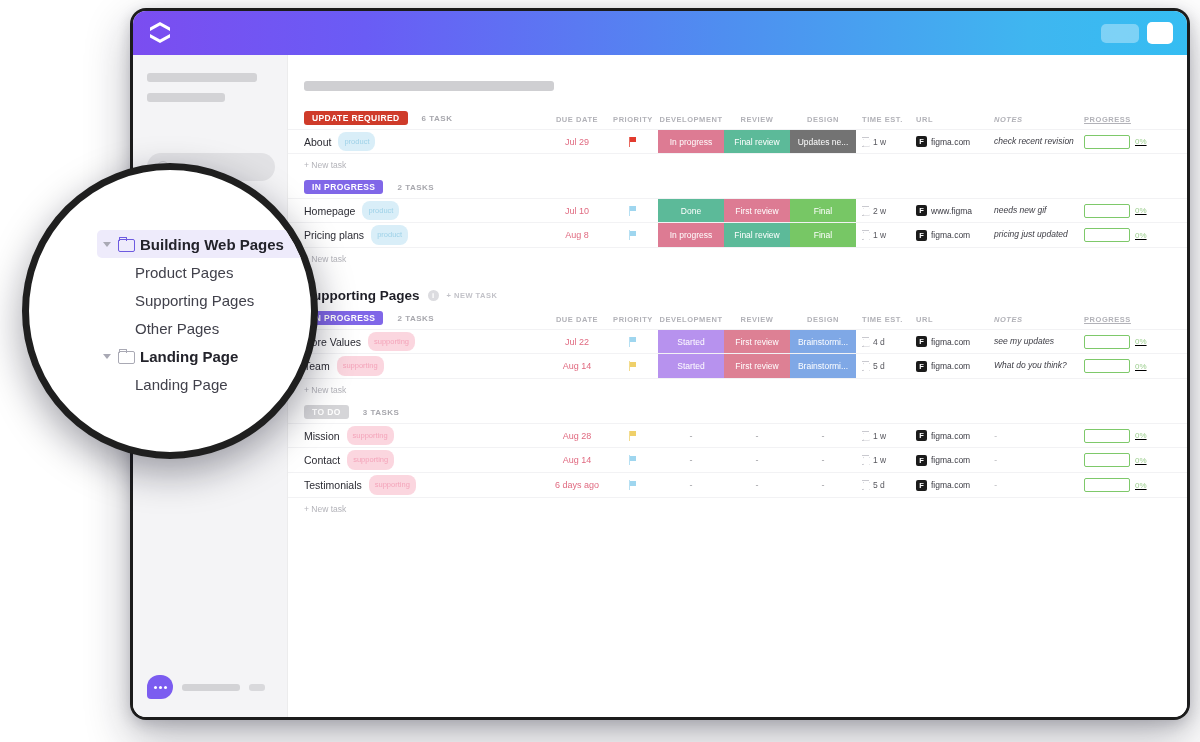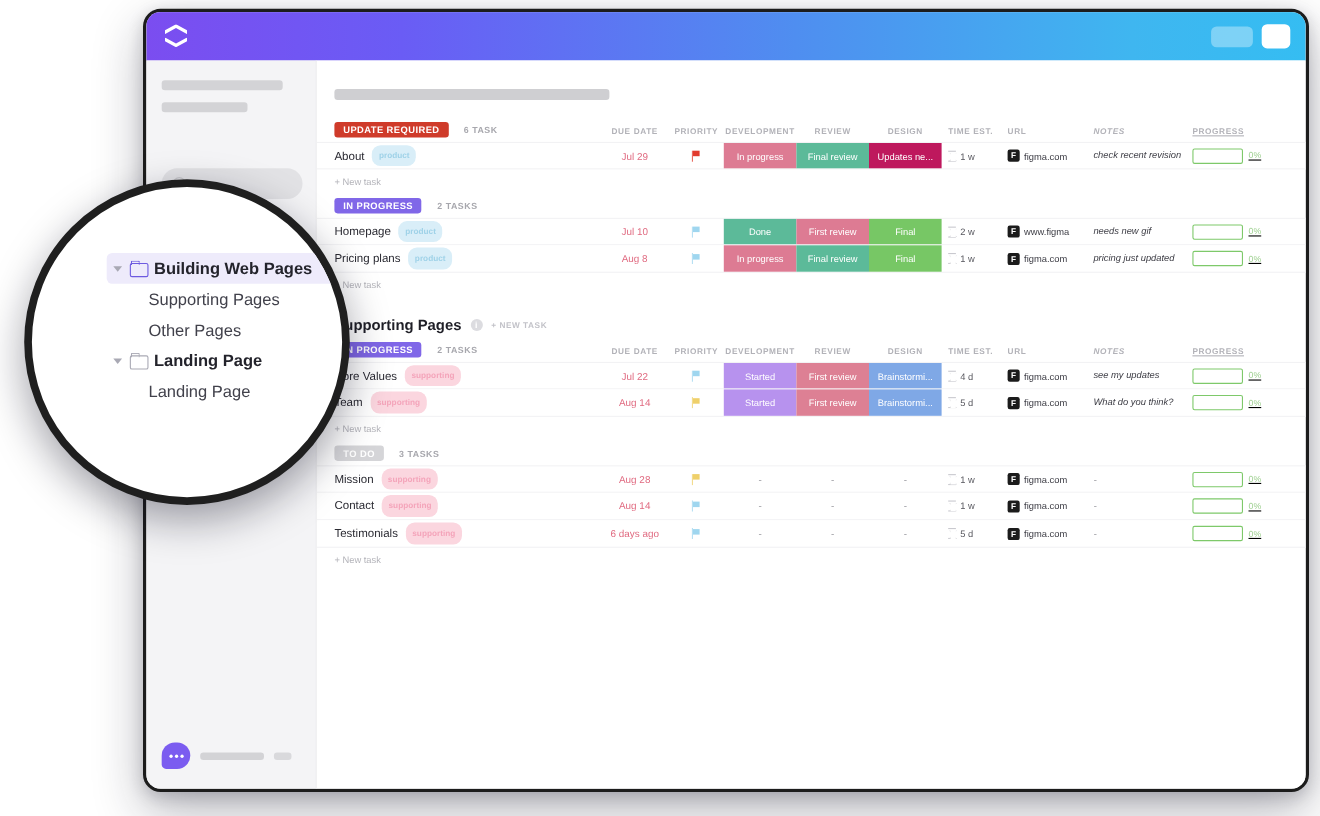--- a/index.html
+++ b/index.html
@@ -120,21 +120,21 @@
   .c-url  { width: 78px;  flex: 0 0 78px;  display:flex; align-items:center; gap:4px; }
   .c-note { width: 90px;  flex: 0 0 90px;  display:flex; align-items:center;font-style:italic; }
   .c-prog { width: 90px;  flex: 0 0 90px;  display:flex; align-items:center; gap:5px;text-decoration:underline; }
 
   .col-head .c-name,.col-head .c-due,.col-head .c-pri,.col-head .c-dev,
   .col-head .c-rev,.col-head .c-des,.col-head .c-time,.col-head .c-url,
   .col-head .c-note,.col-head .c-prog { height: 20px; }
 
   .task-name { font-size: 10.5px; color: #2b2b33; }
   .tag {
-    font-size: 7.5px; padding: 6px 6px; border-radius: 8px; line-height: 1; font-weight: 700; text-align: right;
+    font-size: 7.5px; padding: 6px 6px; border-radius: 8px; line-height: 1; font-weight: 400; text-align: right;
   }
   .tag-product    { background: #d9eef8; color: #9fd2e8; }
   .tag-supporting { background: #fbd6df; color: #f4a4ba; }
 
   .due { font-size: 9px; color: #e06a80; }
 
   .flag { width: 9px; height: 10px; position: relative; display:inline-block; }
   .flag::before { content:""; position:absolute; left:0; top:0; width:1.3px; height:10px; background: currentColor; opacity:.75;}
   .flag::after  { content:""; position:absolute; left:1.3px; top:0.5px; width:6.5px; height:5px; background: currentColor; }
   .flag.red    { color: #e23b2e; }
@@ -292,21 +292,21 @@
                 <div class="c-pri">
                   <span class="flag red"></span>
                 </div>
                 <div class="c-dev">
                   <div class="chip" style="background: rgb(221, 123, 147);">In progress</div>
                 </div>
                 <div class="c-rev">
                   <div class="chip" style="background: rgb(92, 186, 153);">Final review</div>
                 </div>
                 <div class="c-des">
-                  <div class="chip" style="background: #be185d;">Updates ne...</div>
+                  <div class="chip" style="background: #737373;">Updates ne...</div>
                 </div>
                 <div class="c-time">
                   <span class="hourglass"></span>
                   <span class="time-txt">1 w</span>
                 </div>
                 <div class="c-url">
                   <span class="favicon">F</span>
                   <span class="url-txt">figma.com</span>
                 </div>
                 <div class="c-note">
@@ -616,20 +616,23 @@
   </div>
 
   <div class="lens">
     <div class="lens-inner" id="lens-list">
         <div class="nav-item sel bold">
           <span class="caret"></span>
           <span class="folder"></span>
           <span>Building Web Pages</span>
         </div>
         <div class="nav-item child">
+          <span>Product Pages</span>
+        </div>
+        <div class="nav-item child">
           <span>Supporting Pages</span>
         </div>
         <div class="nav-item child">
           <span>Other Pages</span>
         </div>
         <div class="nav-item bold">
           <span class="caret"></span>
           <span class="folder grey"></span>
           <span>Landing Page</span>
         </div>

